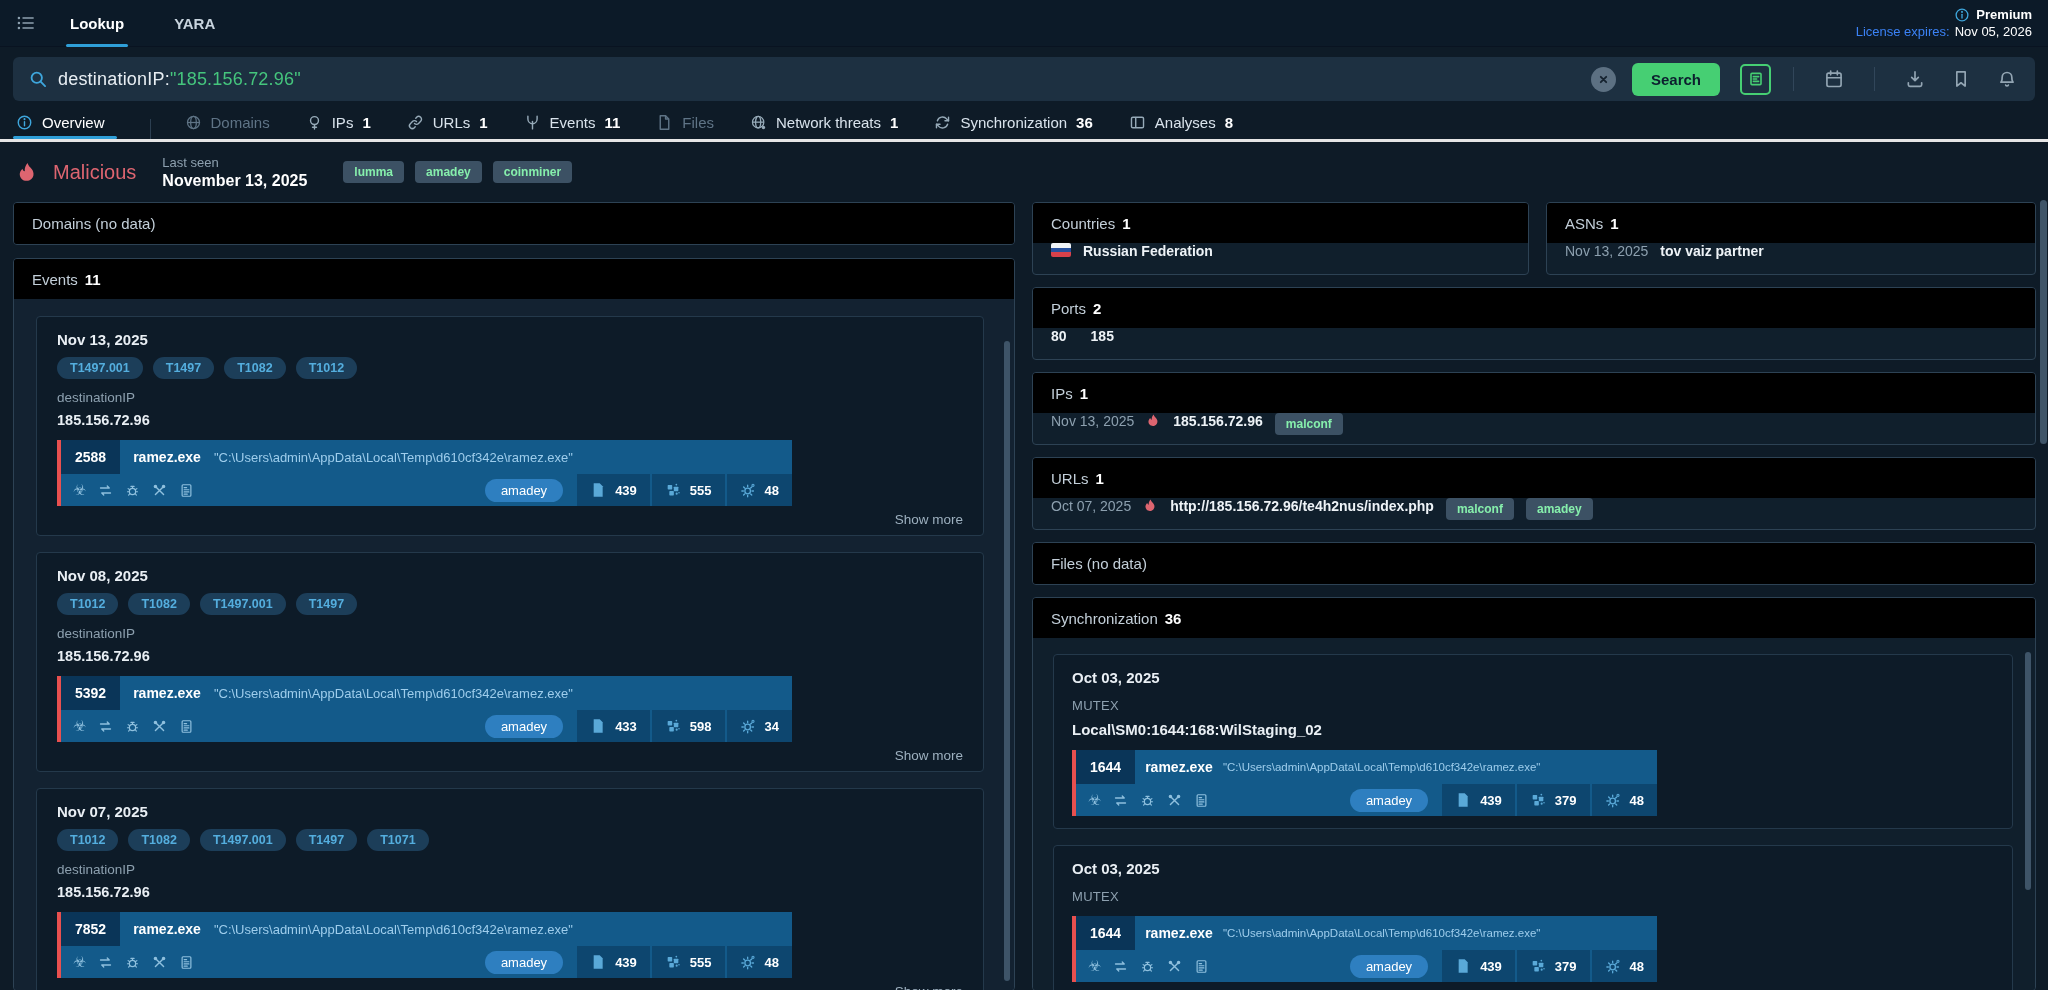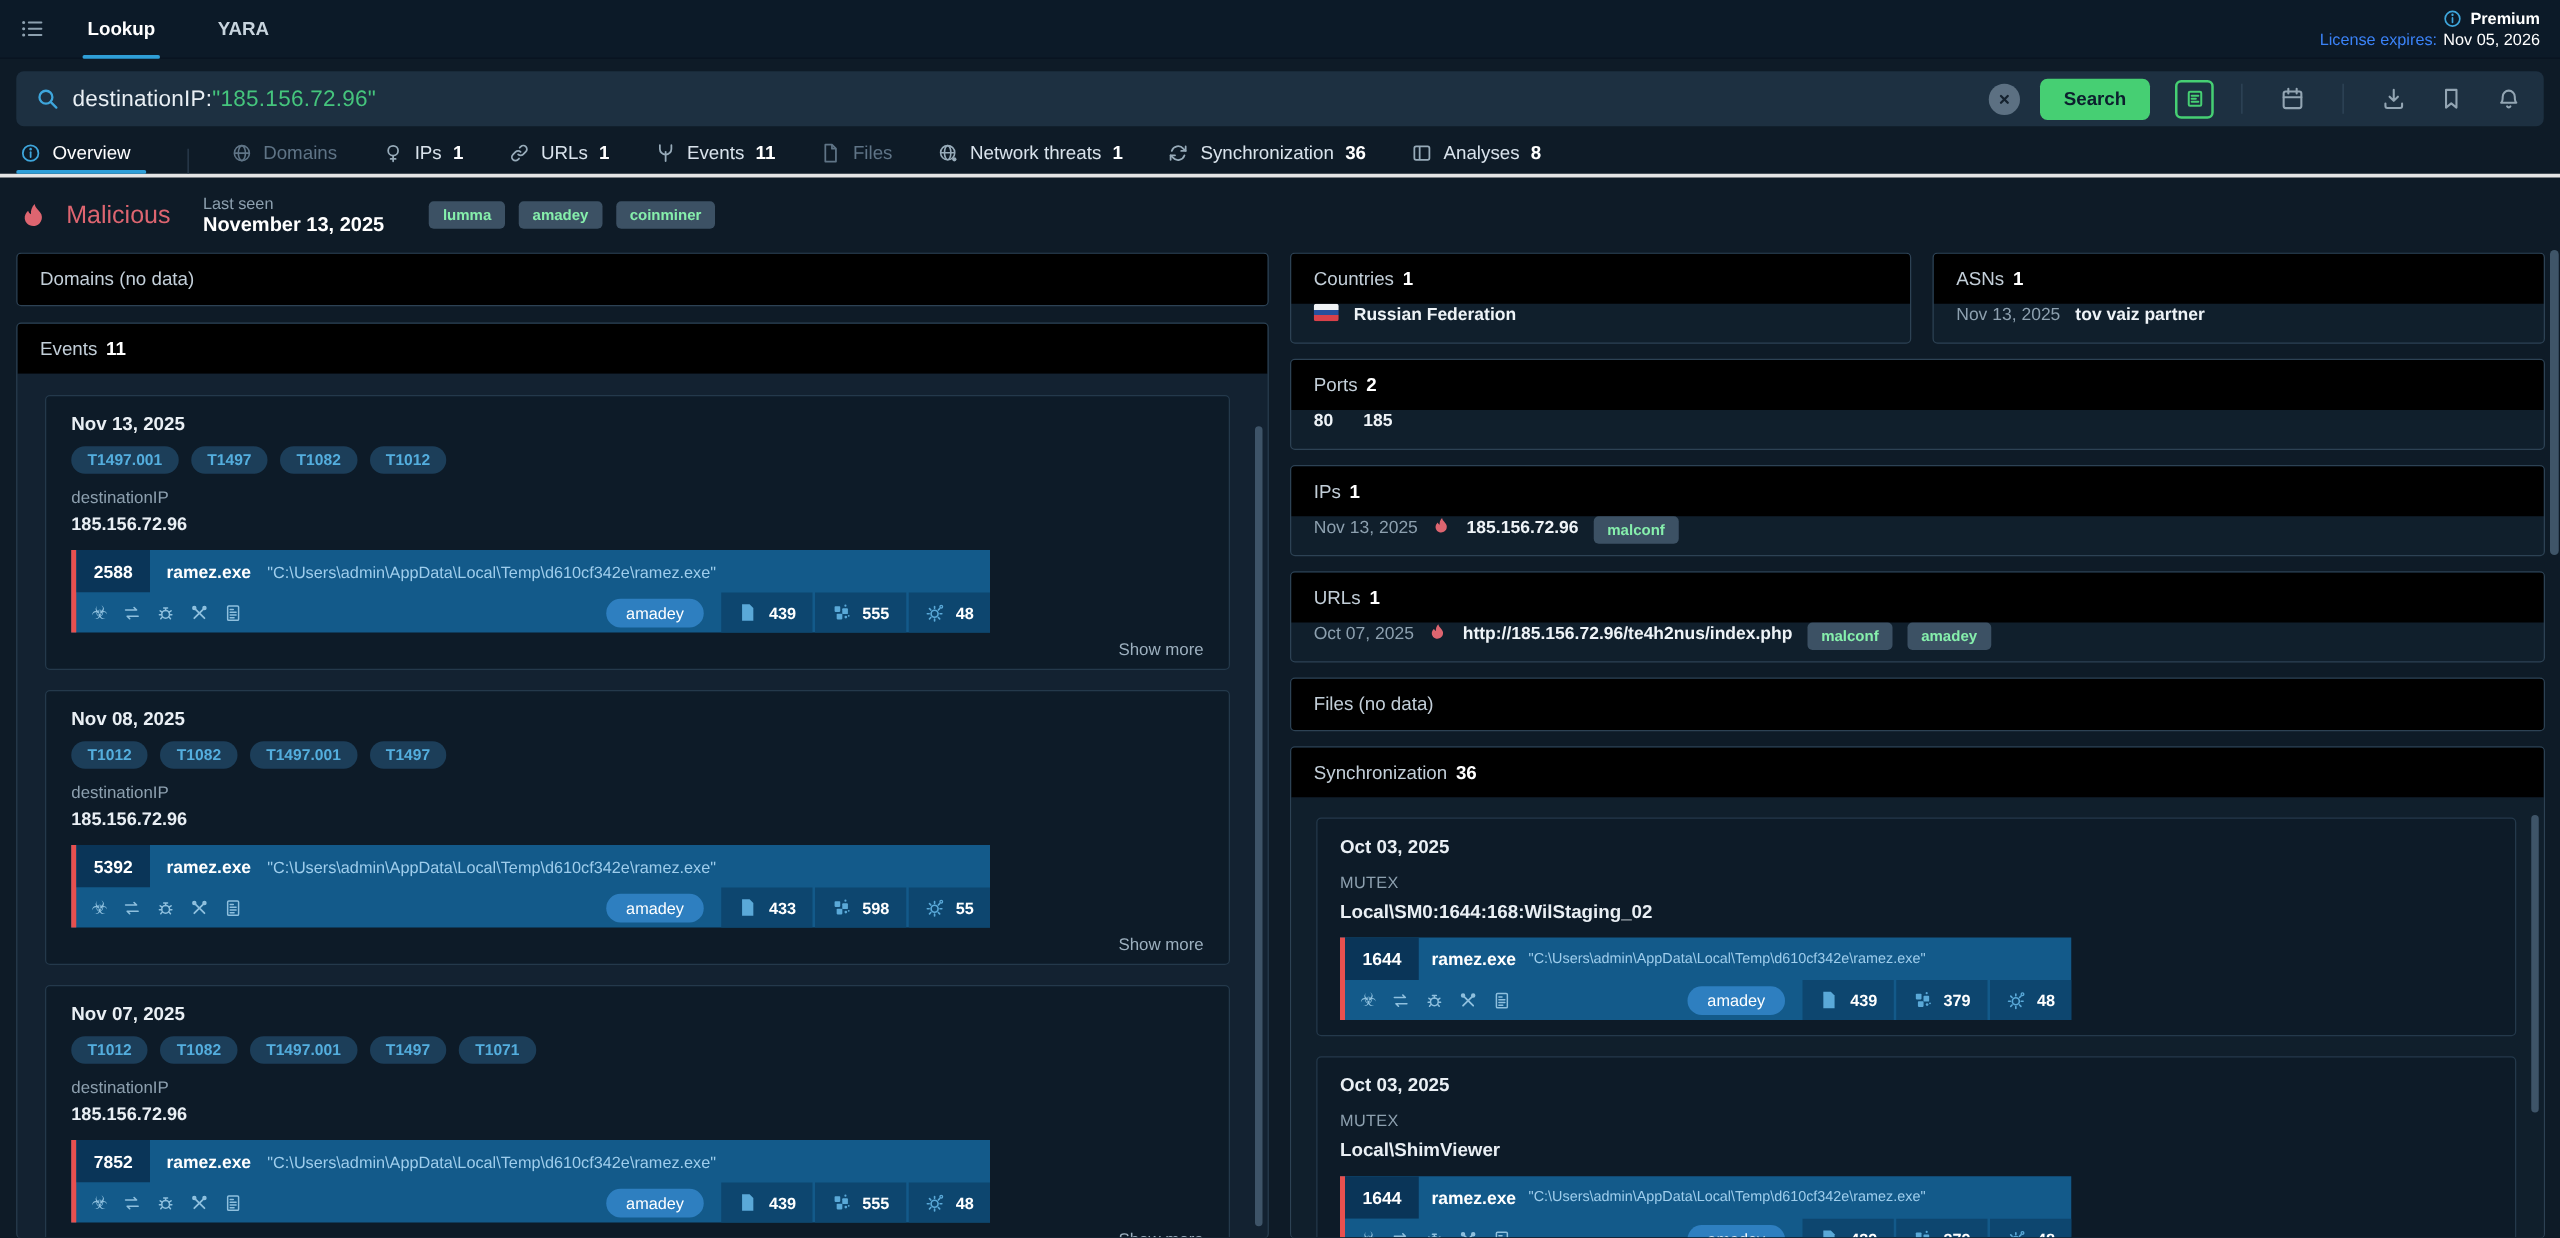--- a/index.html
+++ b/index.html
@@ -505,21 +505,21 @@
               <span class="pstat">
                   <svg class="ic">
                     <use href="#i-grid"></use>
                   </svg>
                   <span>598</span>
                 </span>
               <span class="pstat">
                   <svg class="ic">
                     <use href="#i-gear"></use>
                   </svg>
-                  <span>55</span>
+                  <span>34</span>
                 </span>
             </div>
           </div>
           <div class="showmore">Show more</div>
         </div>
 
         <div class="eitem">
           <div class="edate">Nov 07, 2025</div>
           <div class="etags">
             <span class="ttag">T1012</span>
@@ -716,21 +716,20 @@
                   </svg>
                   <span>48</span>
                 </span>
             </div>
           </div>
         </div>
 
         <div class="sitem">
           <div class="edate">Oct 03, 2025</div>
           <div class="stype">MUTEX</div>
-          <div class="sval">Local\ShimViewer</div>
           <div class="proc sm">
             <div class="ptop">
               <span class="pid">1644</span>
               <span class="pname">ramez.exe</span>
               <span class="ppath">"C:\Users\admin\AppData\Local\Temp\d610cf342e\ramez.exe"</span>
             </div>
             <div class="pbot">
               <span class="picns">
                   <span>☣</span>
                   <svg>

